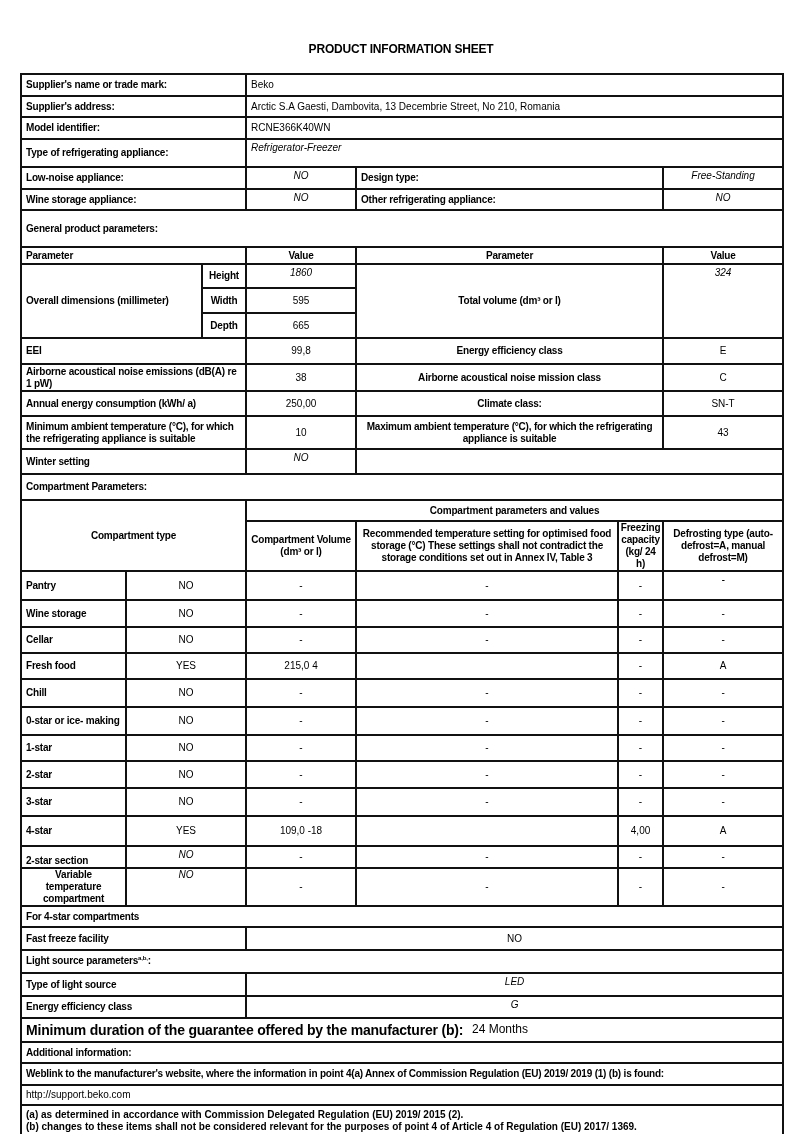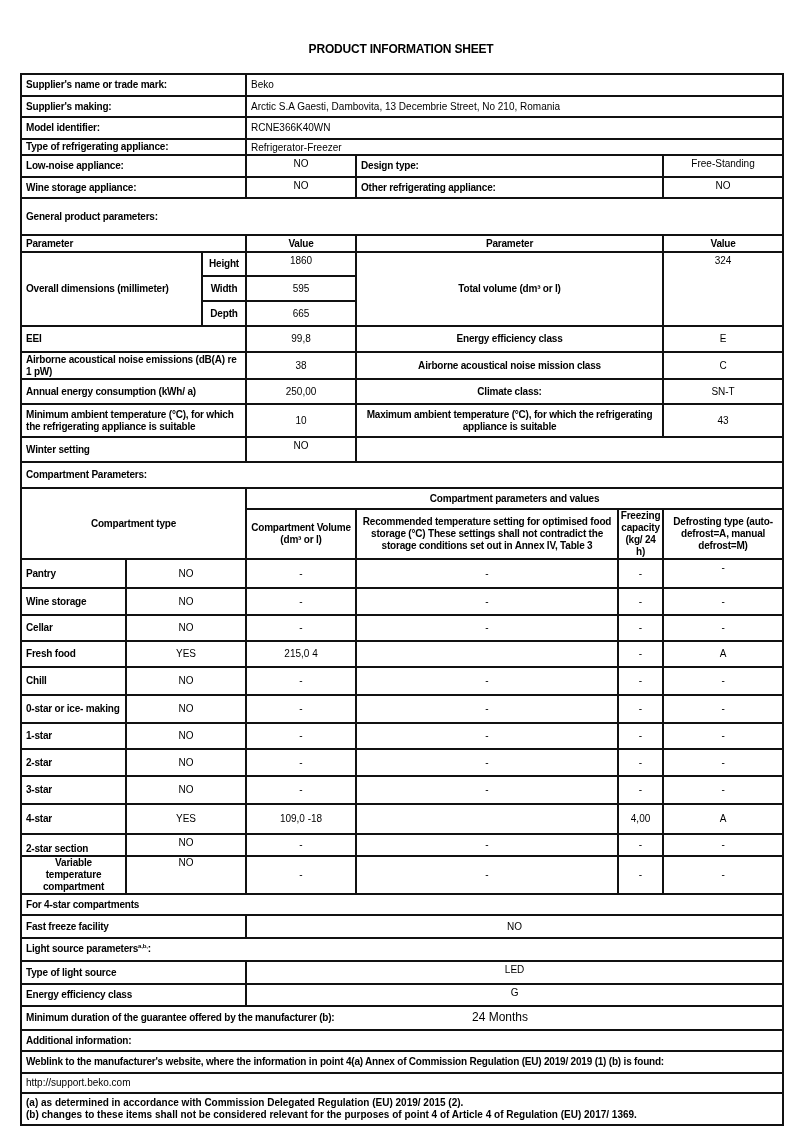--- a/index.html
+++ b/index.html
@@ -1,23 +1,23 @@
 <!DOCTYPE html>
 <html><head>
 <meta charset="utf-8">
 <style>
   html, body { margin: 0; padding: 0; background: #ffffff; }
   body { width: 802px; height: 1134px; position: relative; font-family: "Liberation Sans", sans-serif; color: #000; }
   .title { position: absolute; top: 42px; left: 0; width: 802px; text-align: center; font-weight: bold; font-size: 12px; letter-spacing: -0.2px; }
   table.sheet { position: absolute; left: 20px; top: 73px; width: 762px; border-collapse: collapse; table-layout: fixed; }
   table.sheet td { border: 2px solid #111; padding: 0 4px; font-size: 10px; vertical-align: middle; overflow: hidden; line-height: 1.2; }
-  .lbl { font-weight: bold; font-size: 10px; letter-spacing: -0.2px; }
+  .lbl { font-weight: bold; font-size: 14px; letter-spacing: -0.2px; }
   .val { font-size: 12px; }
   .c { text-align: center; }
-  .top { vertical-align: top !important; padding-top: 2px !important; }
+  .top { vertical-align: top !important; padding-top: 2px !important; font-style: italic; }
   sup { font-size: 6px; }
   .url { font-size: 12px; }
   .note { font-weight: bold; font-size: 9px; line-height: 1.55; padding-top: 2px !important; padding-bottom: 2px !important; }
 </style>
 </head>
 <body>
 
 <div class="title">PRODUCT INFORMATION SHEET</div>
 
 <table class="sheet">
@@ -30,28 +30,28 @@
     <col style="width:45px">
     <col style="width:120px">
   </colgroup>
 
   <tbody>
       <tr style="height:22px">
     <td colspan="3" class="lbl">Supplier's name or trade mark:</td>
     <td colspan="4" class="val">Beko</td>
   </tr>
   <tr style="height:21px">
-    <td colspan="3" class="lbl">Supplier's making:</td>
+    <td colspan="3" class="lbl">Supplier's address:</td>
     <td colspan="4" class="val">Arctic S.A  Gaesti, Dambovita, 13 Decembrie Street, No 210, Romania</td>
   </tr>
   <tr style="height:22px">
     <td colspan="3" class="lbl">Model identifier:</td>
     <td colspan="4" class="val">RCNE366K40WN</td>
   </tr>
-  <tr style="height:16px">
+  <tr style="height:28px">
     <td colspan="3" class="lbl">Type of refrigerating appliance:</td>
     <td colspan="4" class="val top">Refrigerator-Freezer</td>
   </tr>
 
   <tr style="height:22px">
     <td colspan="3" class="lbl">Low-noise appliance:</td>
     <td class="val c top">NO</td>
     <td colspan="2" class="lbl">Design type:</td>
     <td class="val c top">Free-Standing</td>
   </tr>

